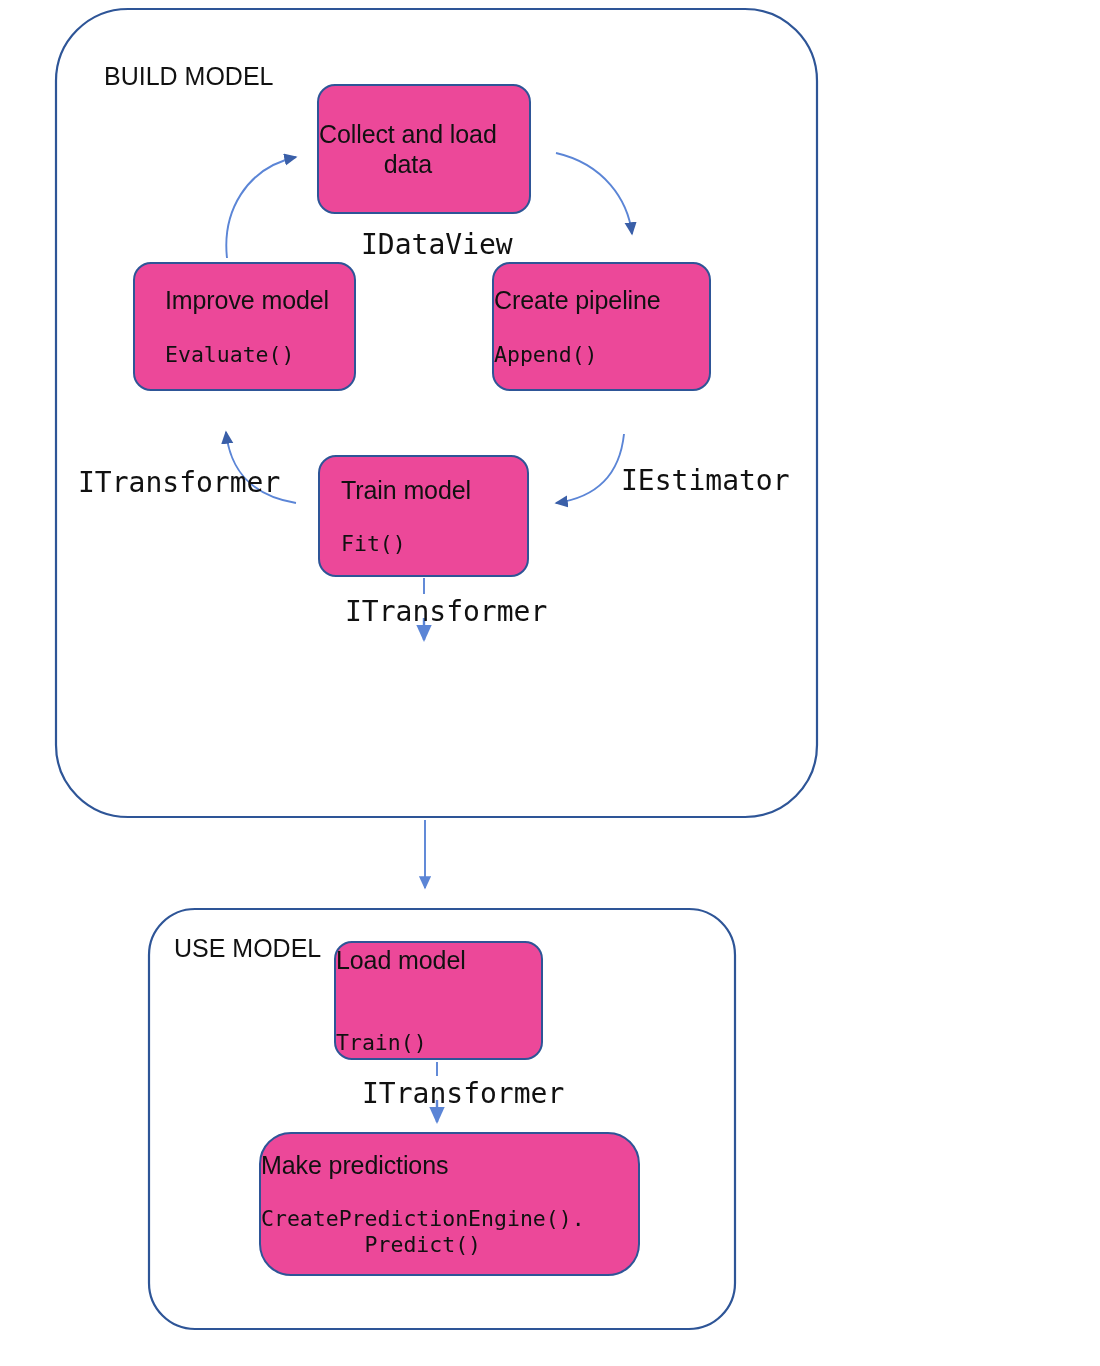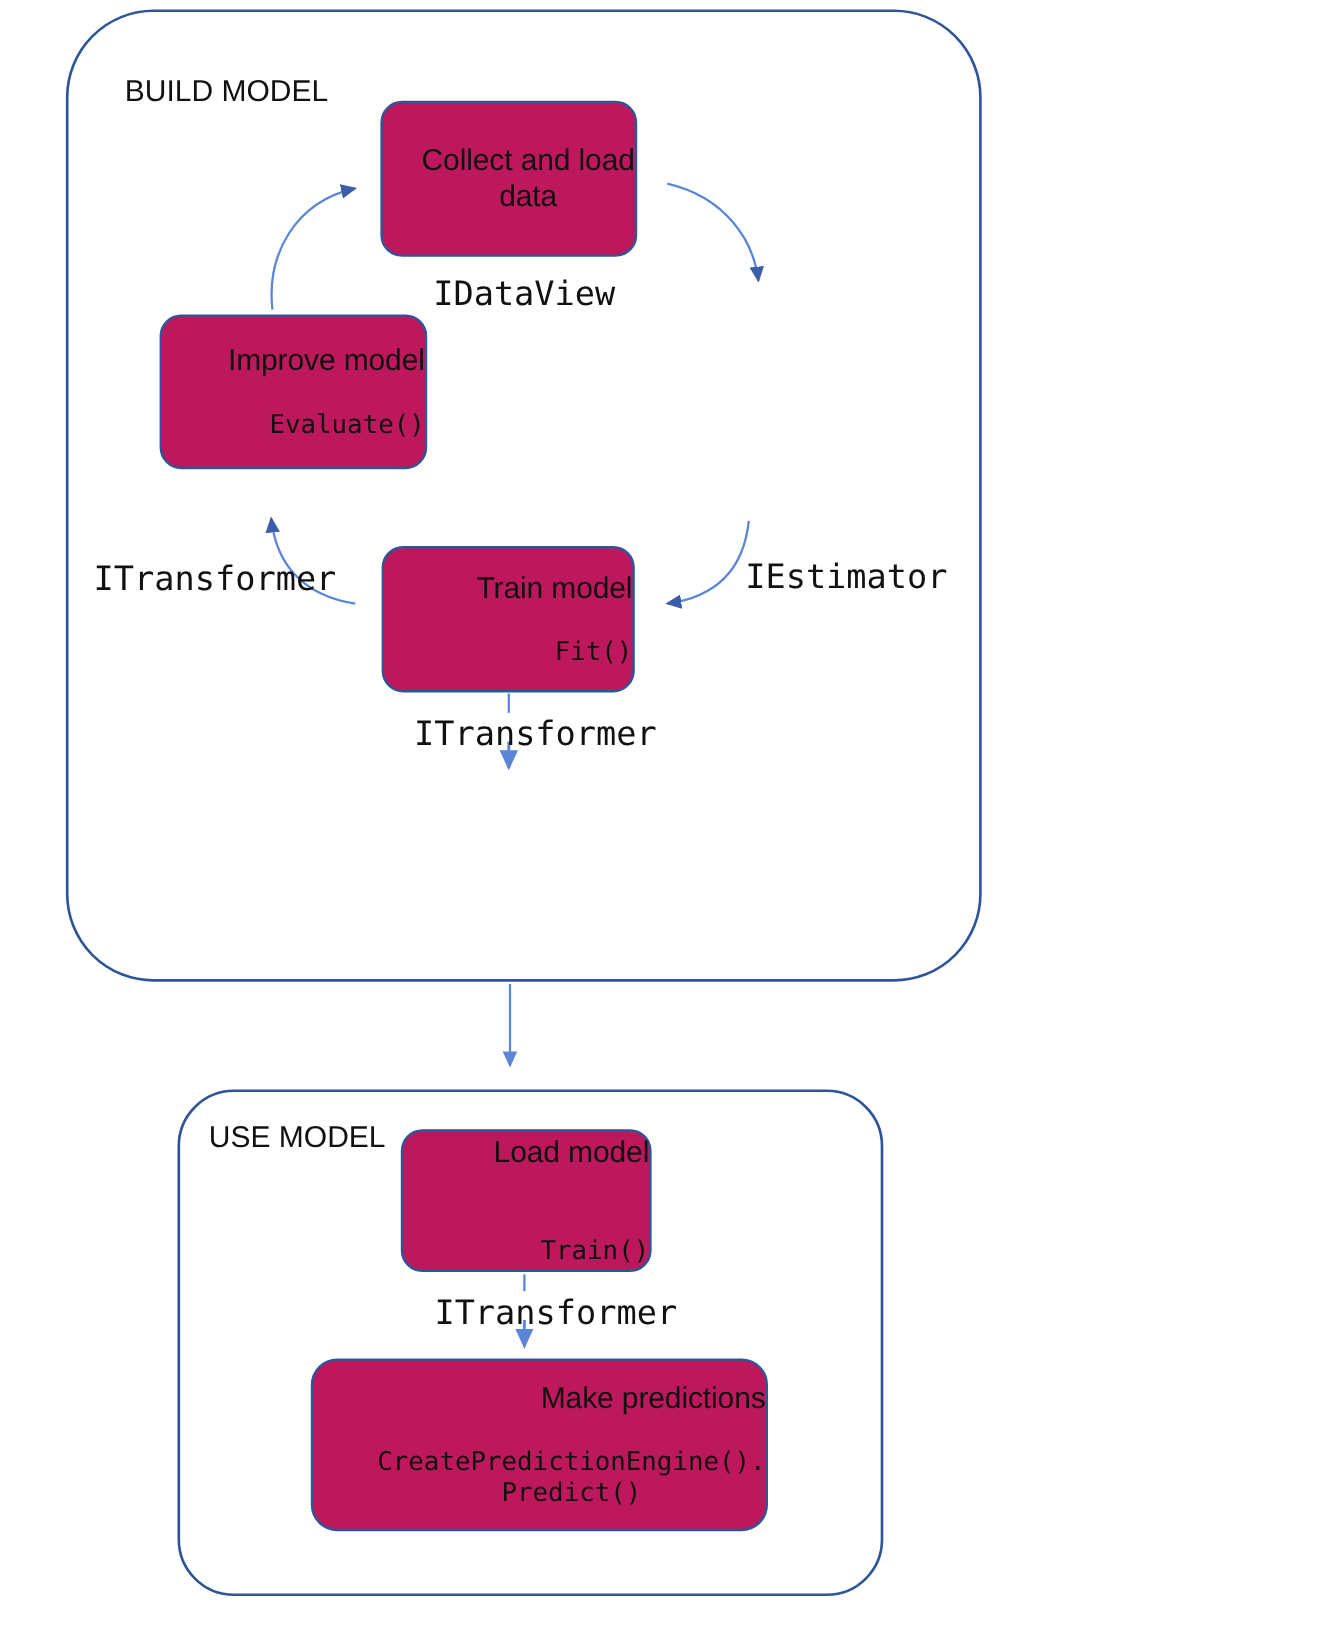--- a/index.html
+++ b/index.html
@@ -10,23 +10,23 @@
     position:relative;
     overflow:hidden;
   }
   #stage{position:absolute;left:0;top:0;width:1100px;height:1366px;}
   svg.layer{position:absolute;left:0;top:0;width:1100px;height:1366px;pointer-events:none;}
   .node{
     position:absolute;
     box-sizing:border-box;
     display:flex;
     flex-direction:column;
-    align-items:flex-end;
+    align-items:flex-start;
     justify-content:center;
-    background:#be185d;
+    background:#ec4899;
     border:2.4px solid #2E5597;
     border-radius:18px;
     text-align:center;
   }
   .node .title{
     font-family:"Liberation Sans", sans-serif;
     font-size:25px;
     color:#111111;
     line-height:1.22;
     letter-spacing:-0.1px;
@@ -98,38 +98,42 @@
 
   <div class="grouplabel" style="left:104px;top:62px;">BUILD MODEL</div>
 
   <div class="grouplabel" style="left:174px;top:934px;">USE MODEL</div>
 
   <div class="node" style="left:317px;top:84px;width:214px;height:130px;">
     <div class="title">Collect and load
 data</div>
   </div>
 
-  <div class="node" style="left:133px;top:262px;width:223px;height:129px;">
+  <div class="node" style="left:133px;top:262px;width:223px;height:129px;padding-left:30px;">
     <div class="title">Improve model</div>
     <div class="api spaced">Evaluate()</div>
   </div>
 
+  <div class="node" style="left:492px;top:262px;width:219px;height:129px;">
+    <div class="title">Create pipeline</div>
+    <div class="api spaced">Append()</div>
+  </div>
 
   <div class="node" style="left:318px;top:455px;width:211px;height:122px;padding-left:21px;">
     <div class="title">Train model</div>
     <div class="api spaced">Fit()</div>
   </div>
 
 
   <div class="node" style="left:334px;top:941px;width:209px;height:119px;gap:29px;">
     <div class="title">Load model</div>
     <div class="api spaced">Train()</div>
   </div>
 
-  <div class="node" style="left:259px;top:1132px;width:381px;height:144px;border-radius:22px;">
+  <div class="node" style="left:259px;top:1132px;width:381px;height:144px;border-radius:32px;">
     <div class="title">Make predictions</div>
     <div class="api spaced">CreatePredictionEngine().
 Predict()</div>
   </div>
 
   <div class="edgelabel" style="left:361px;top:228px;">IDataView</div>
 
   <div class="edgelabel" style="left:621px;top:464px;">IEstimator</div>
 
   <div class="edgelabel" style="left:78px;top:466px;">ITransformer</div>

